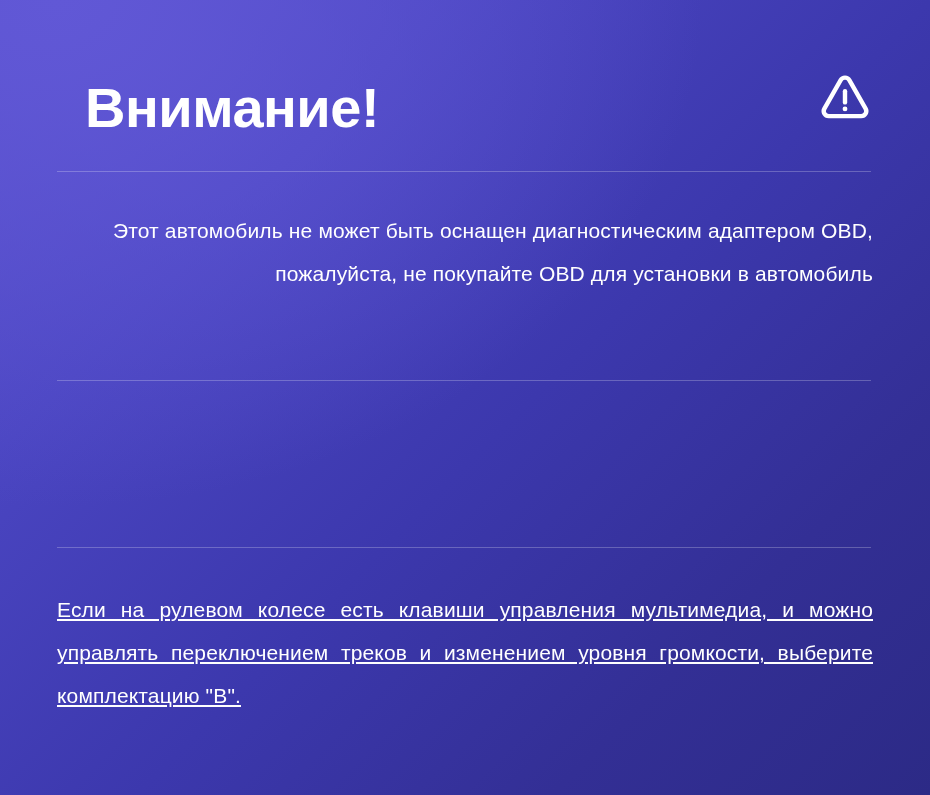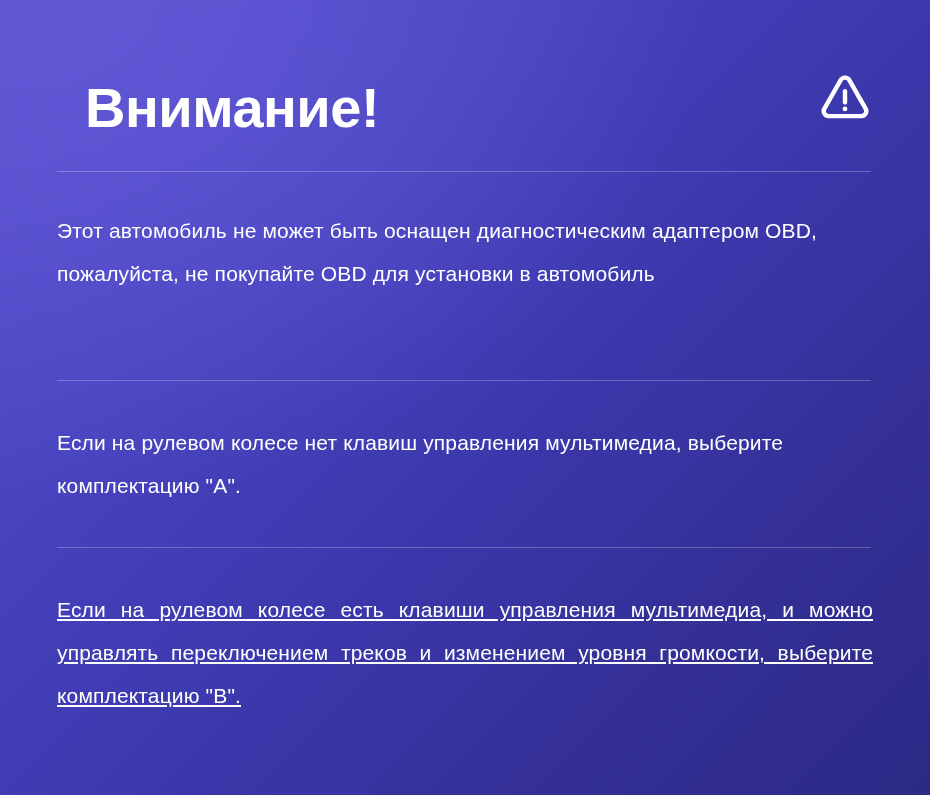--- a/index.html
+++ b/index.html
@@ -73,21 +73,21 @@
     left: 57px;
     width: 816px;
     color: #ffffff;
     font-size: 21px;
     font-weight: 400;
     line-height: 43px;
     letter-spacing: 0.15px;
   }
   .block p { margin: 0; }
 
-  .block-1 { top: 209px; }
+  .block-1 { top: 209px; text-align: right; }
   .block-2 { top: 421px; }
   .block-3 { top: 588px; text-align: justify; text-decoration: underline; }
   .block-3 p { text-align: justify; text-align-last: left; }
 </style>
 </head>
 <body>
 
 <div id="banner">
 
   <div class="header">
@@ -103,23 +103,20 @@
   </div>
 
   <hr class="divider divider-1">
 
   <div class="block block-1">
     <p>Этот автомобиль не может быть оснащен диагностическим адаптером OBD, пожалуйста, не покупайте OBD для установки в автомобиль</p>
   </div>
 
   <hr class="divider divider-2">
 
-  <div class="block block-2">
-    <p>Если на рулевом колесе нет клавиш управления мультимедиа, выберите комплектацию "A".</p>
-  </div>
 
   <hr class="divider divider-3">
 
   <div class="block block-3">
     <p>Если на рулевом колесе есть клавиши управления мультимедиа, и можно управлять переключением треков и изменением уровня громкости, выберите комплектацию "B".</p>
   </div>
 
 </div>
 
 </body></html>

